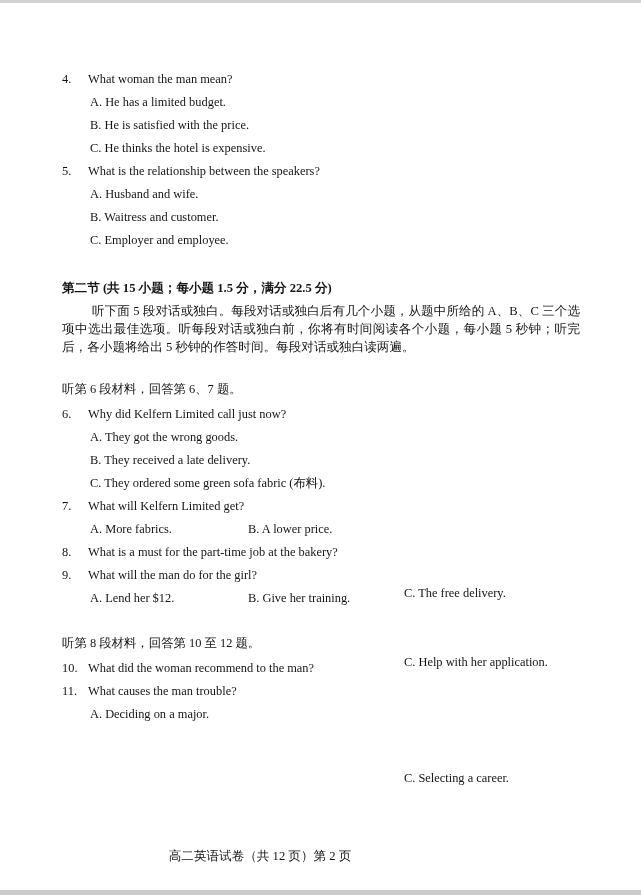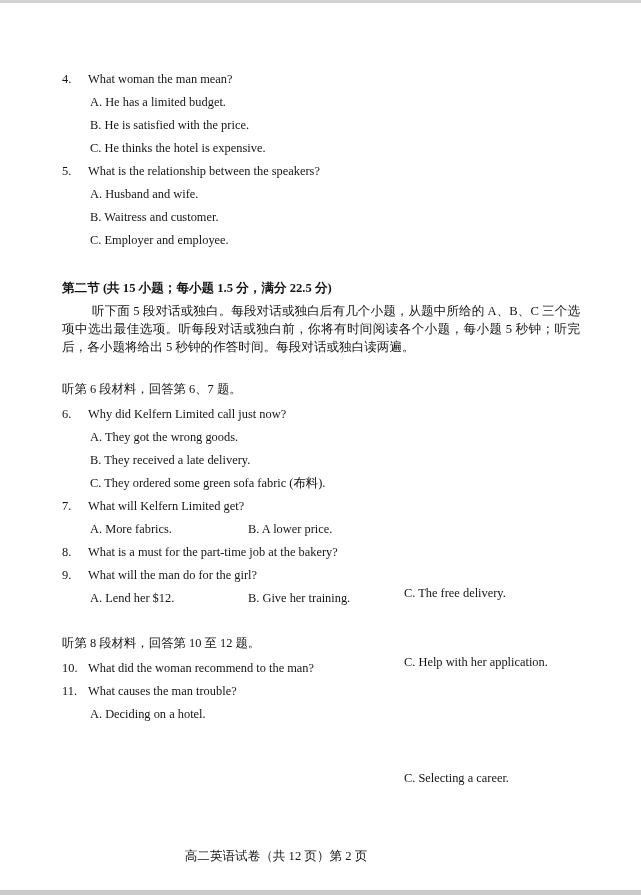--- a/index.html
+++ b/index.html
@@ -116,21 +116,21 @@
     margin-top: 22px;
     margin-bottom: 2px;
     white-space: nowrap;
   }
 
   .group { margin-top: 0; }
 
   
   .footer {
     position: absolute;
-    left: 16px;
+    left: 0;
     top: 847px;
     width: 520px;
     text-align: center;
     font-size: 12.6px;
     line-height: 18px;
   }
 </style>
 </head>
 <body>
 
@@ -206,21 +206,21 @@
       <div class="question">
         <span class="q-num two-digit">10.</span>
         <span class="q-text">What did the woman recommend to the man?</span>
       </div>
 
       <div class="question">
         <span class="q-num two-digit">11.</span>
         <span class="q-text">What causes the man trouble?</span>
       </div>
       <div class="opt-row">
-        <span class="opt-col-a">A. Deciding on a hotel.</span>
+        <span class="opt-col-a">A. Deciding on a major.</span>
         <span class="opt-col-c">C. Selecting a career.</span>
       </div>
     </div>
 
   </div>
 
   <div class="footer">高二英语试卷（共 12 页）第 2 页</div>
 
 </div>
 

